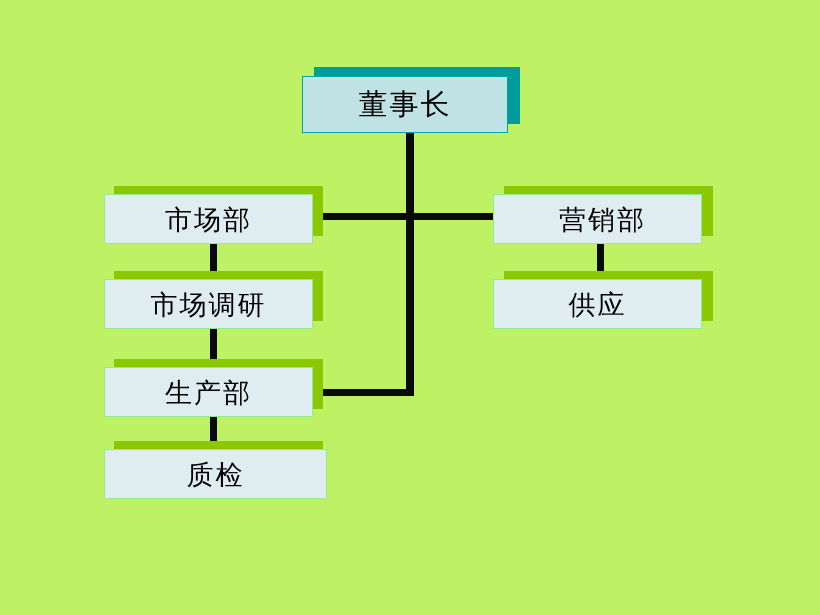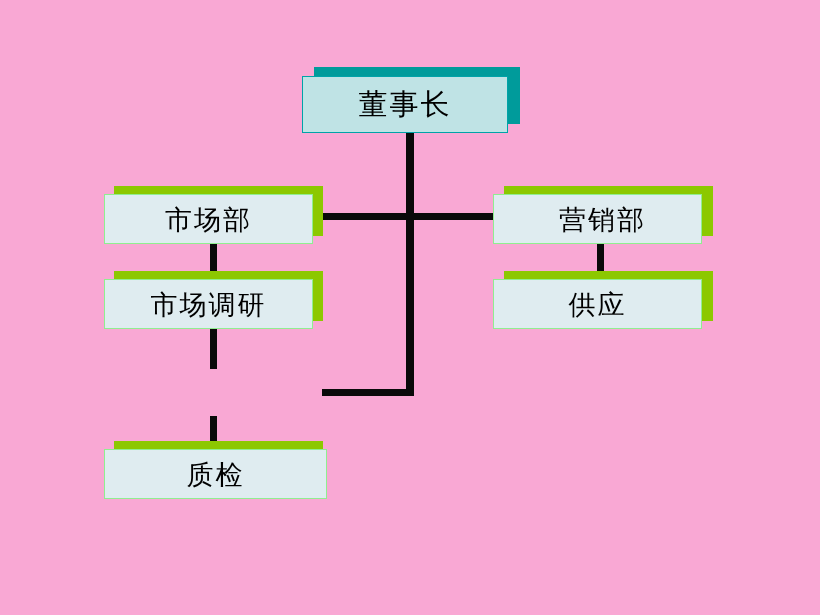--- a/index.html
+++ b/index.html
@@ -7,21 +7,21 @@
     padding: 0;
     background: #ffffff;
   }
   body {
     font-family: "DejaVu Sans", sans-serif;
   }
   #canvas {
     position: relative;
     width: 820px;
     height: 615px;
-    background: #f9a8d4;
+    background: #bef264;
     overflow: hidden;
   }
 
   
   .node {
     position: absolute;
   }
   .node .shadow {
     position: absolute;
     top: 0;
@@ -93,20 +93,26 @@
       <div class="face" style="left: 0px; top: 8px; width: 209px; height: 50px;">
         <span class="label">市场部</span>
       </div>
     </div>
     <div class="node dept" style="left: 104px; top: 271px; width: 219px; height: 58px;">
       <div class="shadow" style="left: 10px; top: 0px; width: 209px; height: 50px;"></div>
       <div class="face" style="left: 0px; top: 8px; width: 209px; height: 50px;">
         <span class="label">市场调研</span>
       </div>
     </div>
+    <div class="node dept" style="left: 104px; top: 359px; width: 219px; height: 58px;">
+      <div class="shadow" style="left: 10px; top: 0px; width: 209px; height: 50px;"></div>
+      <div class="face" style="left: 0px; top: 8px; width: 209px; height: 50px;">
+        <span class="label">生产部</span>
+      </div>
+    </div>
     <div class="node dept" style="left: 104px; top: 441px; width: 219px; height: 58px;">
       <div class="shadow" style="left: 10px; top: 0px; width: 209px; height: 50px;"></div>
       <div class="face" style="left: 0px; top: 8px; width: 223px; height: 50px;">
         <span class="label">质检</span>
       </div>
     </div>
     <div class="node dept" style="left: 493px; top: 186px; width: 220px; height: 58px;">
       <div class="shadow" style="left: 11px; top: 0px; width: 209px; height: 50px;"></div>
       <div class="face" style="left: 0px; top: 8px; width: 209px; height: 50px; padding-left: 10px;">
         <span class="label">营销部</span>

